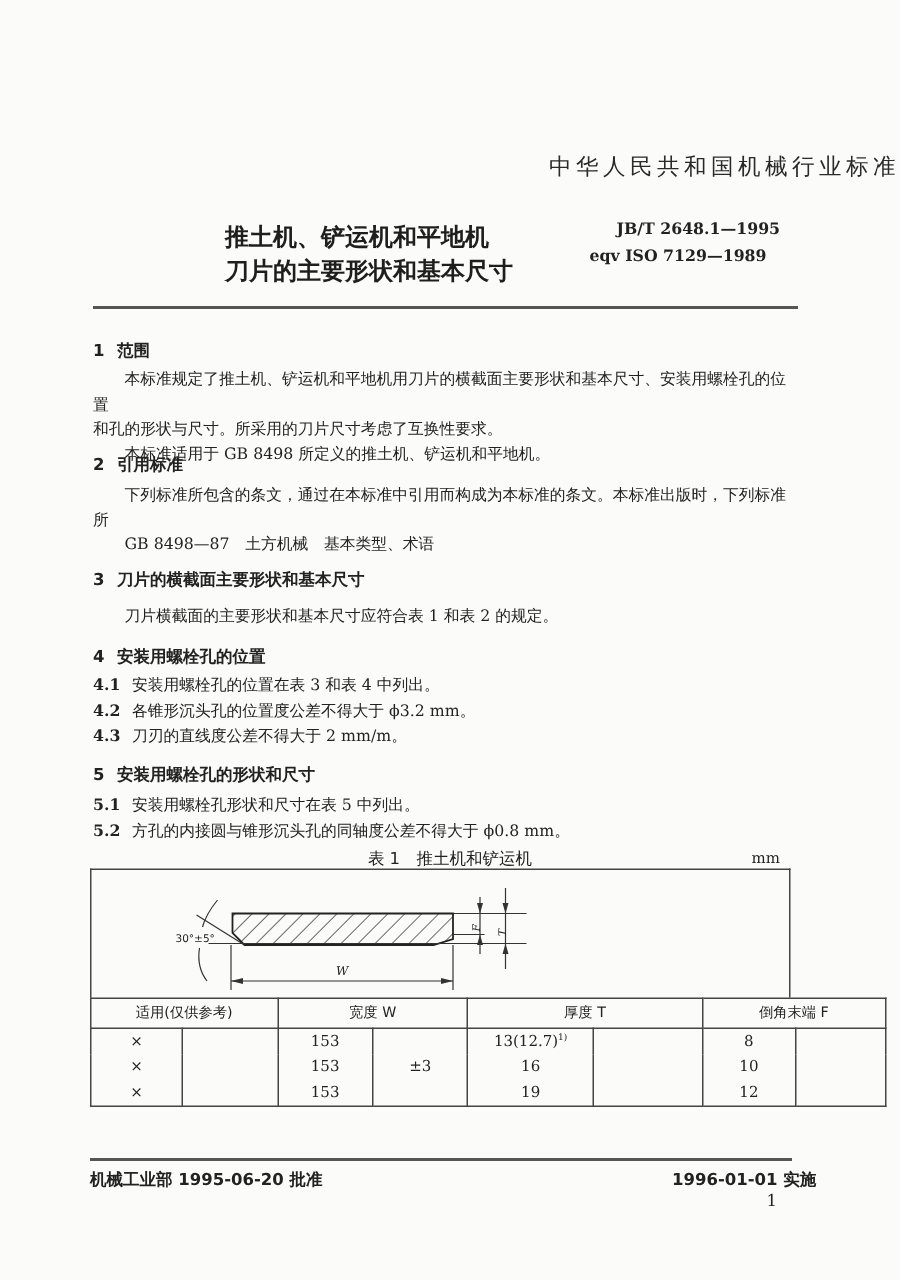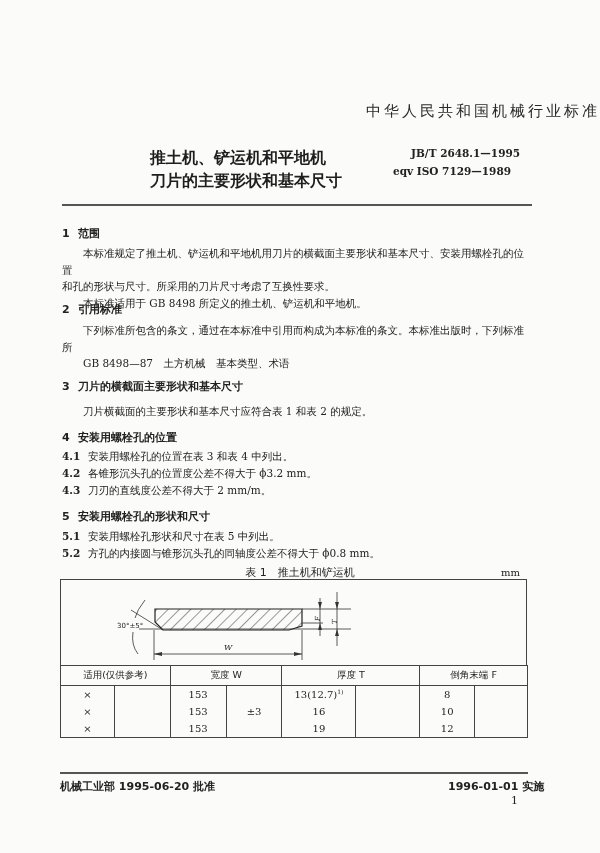--- a/index.html
+++ b/index.html
@@ -16,21 +16,21 @@
     .hrule { left:62px; width:470px; height:2px; background:#555; }
     .sec { left:62px; font-size:11px; font-family:"DejaVu Sans", sans-serif; font-weight:bold; color:#222; }
     .sec .num { display:inline-block; width:16px; }
     .para { left:62px; width:470px; font-size:10.5px; line-height:16.5px; color:#222; }
     .para .ind { display:inline-block; width:21px; }
     .item { left:62px; font-size:10.5px; color:#222; }
     .item .n { display:inline-block; width:26px; font-weight:bold; }
     .tbl-caption { left:0; width:600px; top:565px; text-align:center; font-size:11px; font-family:"DejaVu Sans", sans-serif; }
     .tbl-unit { left:501px; top:567px; font-size:10px; }
     .diagram { left:60px; top:579px; width:467px; height:86px; border:1px solid #444; border-bottom:none; box-sizing:border-box; }
-    table.data { position:absolute; left:60px; top:665px; width:468px; border-collapse:collapse; font-size:10px; }
+    table.data { position:absolute; left:60px; top:665px; width:531px; border-collapse:collapse; font-size:10px; }
     table.data td, table.data th { border:1px solid #444; text-align:center; font-weight:normal; height:17px; padding:0; }
     table.data th { font-family:"DejaVu Sans", sans-serif; font-size:9.5px; height:19px; }
     table.data tbody td { border-top:none; border-bottom:none; }
     table.data tbody tr:last-child td { border-bottom:1px solid #444; }
     .foot-rule { left:60px; width:468px; top:772px; height:2px; background:#555; }
     .foot-left { left:60px; top:779px; font-size:11px; font-family:"DejaVu Sans", sans-serif; font-weight:bold; }
     .foot-right { left:448px; top:779px; font-size:11px; font-family:"DejaVu Sans", sans-serif; font-weight:bold; }
     .page-no { left:511px; top:794px; font-size:11px; }
     sup { font-size:6px; }
   </style>

